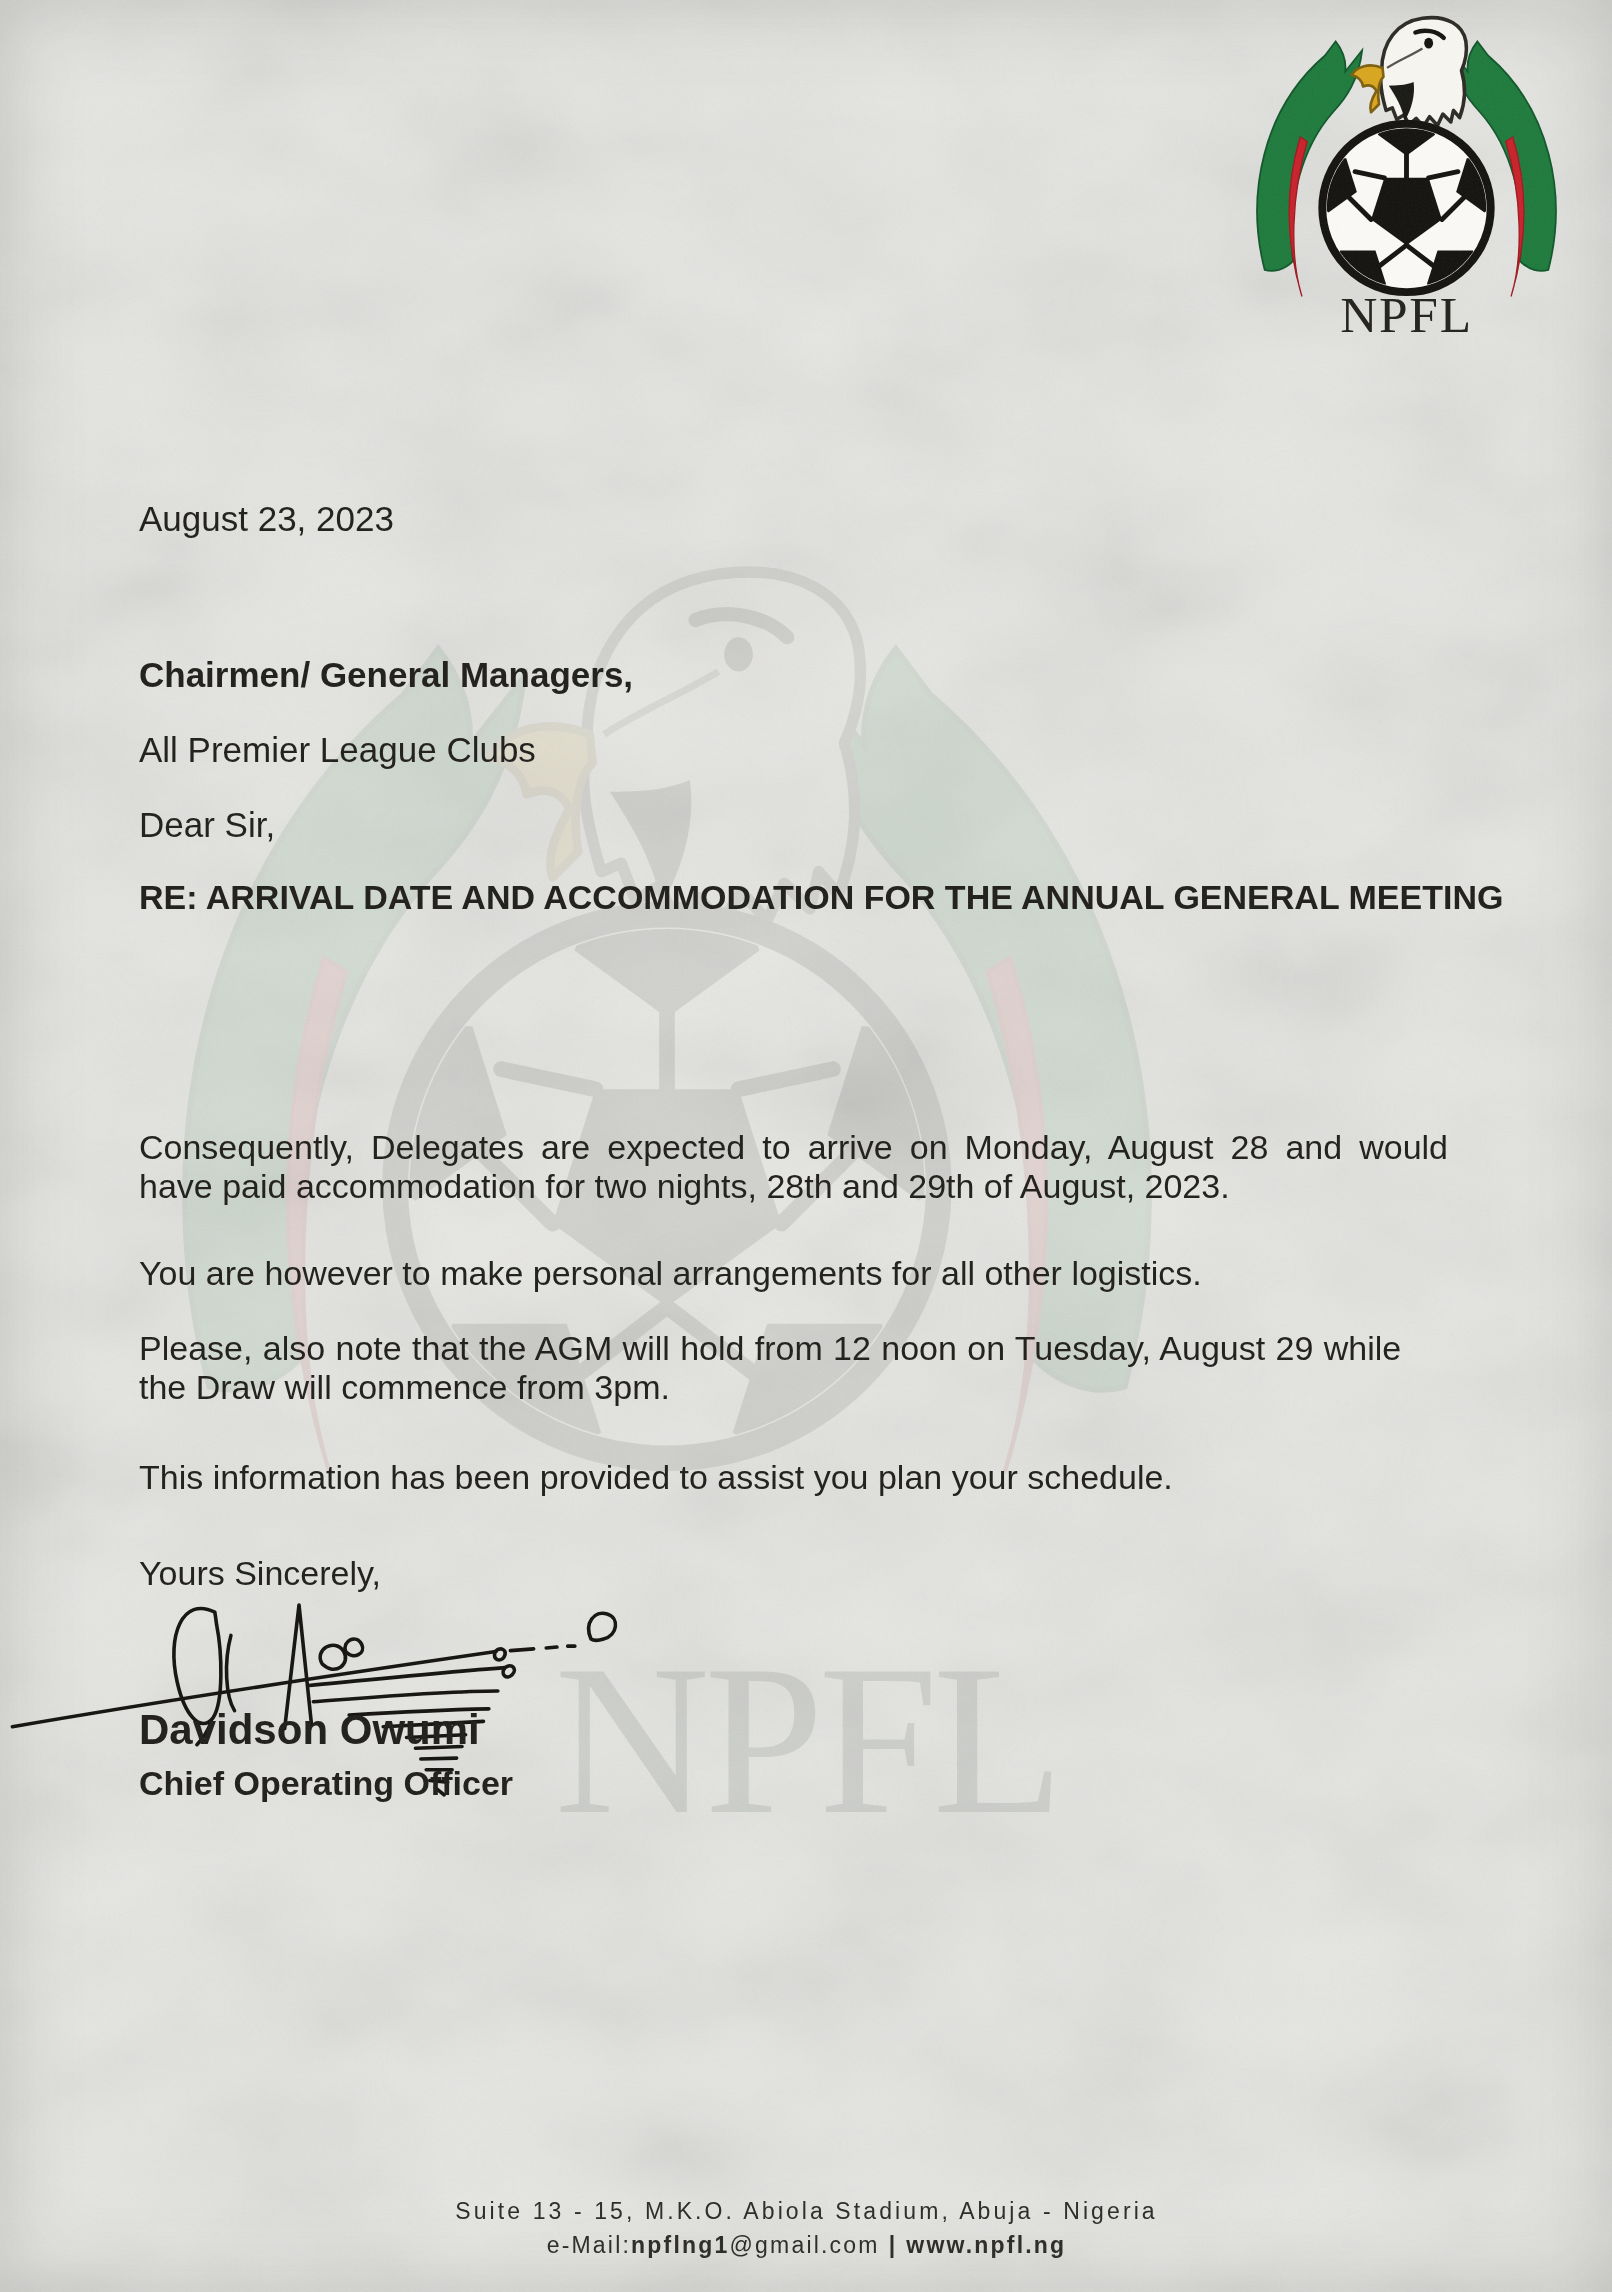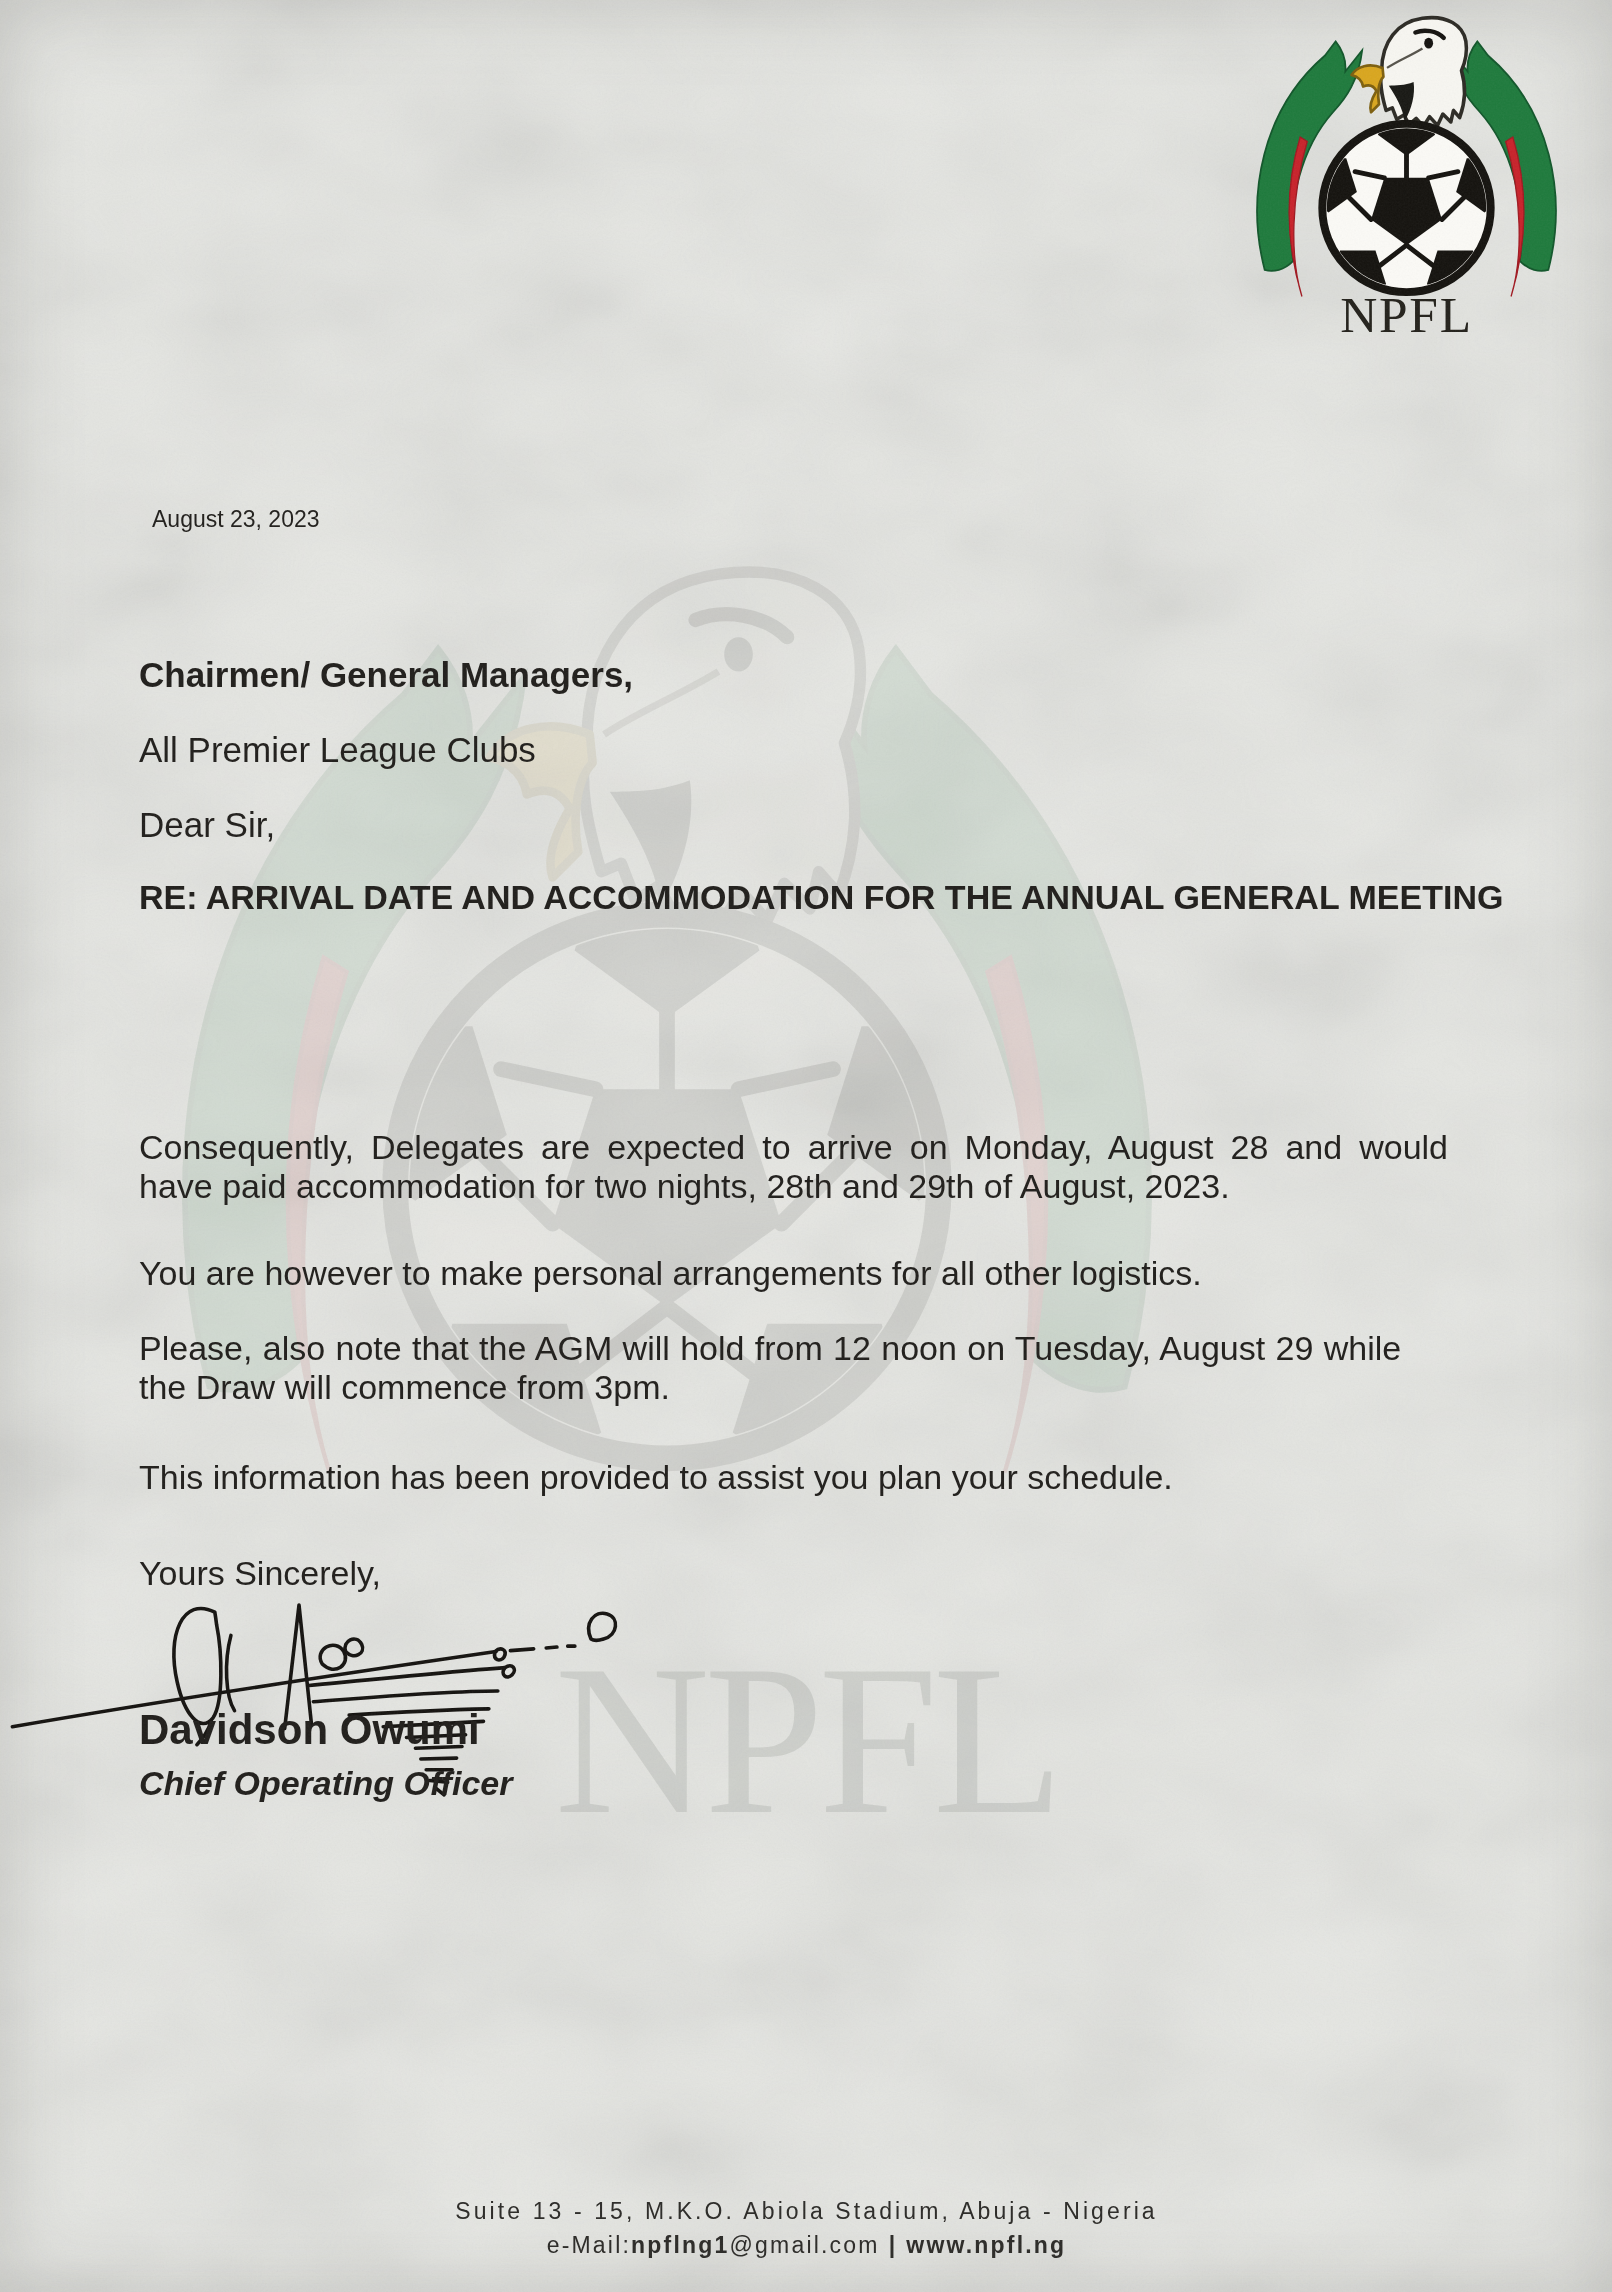--- a/index.html
+++ b/index.html
@@ -11,21 +11,21 @@
     overflow:hidden;
     font-family:"Liberation Sans",sans-serif;
     color:#201e1b;
     box-shadow:inset 0 0 81px rgba(90,92,86,.25);
   }
   .layer{position:absolute;inset:0;pointer-events:none;}
   .z1{z-index:1}.z3{z-index:3}.z5{z-index:5}
   .abs{position:absolute;white-space:nowrap;line-height:56px;}
   .body-text{font-size:34px;}
   .b{font-weight:bold;}
-  .i{font-style:italic;}
+  .i{}
   .content{position:absolute;inset:0;z-index:3;}
   .line{white-space:nowrap;}
   .para{position:absolute;left:139px;}
   .ws18{word-spacing:16px;}
   .ws8{word-spacing:7.6px;}
   .ws3{word-spacing:2.7px;}
   .ws1{word-spacing:0.9px;}
   .header-logo{position:absolute;left:1247px;top:3.6px;width:319px;height:337px;}
   .ghost-logo{position:absolute;left:152px;top:528px;width:1030px;height:945px;opacity:.085;}
   .ghost-word{
@@ -118,21 +118,21 @@
           <line x1="180" y1="272" x2="210" y2="295"></line>
           <line x1="155" y1="196" x2="122" y2="189"></line>
           <line x1="205" y1="196" x2="238" y2="189"></line>
         </g>
       </g>
     </g>
     <text x="180" y="370" text-anchor="middle" font-family="Liberation Serif, serif" font-size="58" letter-spacing="2" fill="#23211b">NPFL</text>
   </svg>
 
   <div class="content">
-    <div class="abs body-text" style="left:152px;top:491px;font-size:23px">August 23, 2023</div>
+    <div class="abs body-text" style="left:139px;top:491px;font-size:35px">August 23, 2023</div>
 
     <div class="abs b" style="left:139px;top:647px;font-size:35px">Chairmen/ General Managers,</div>
     <div class="abs" style="left:139px;top:722px;font-size:35px">All Premier League Clubs</div>
     <div class="abs" style="left:139px;top:797px;font-size:35px">Dear Sir,</div>
 
     <div class="abs b" style="left:139px;top:869px;font-size:34px">RE: ARRIVAL DATE AND ACCOMMODATION FOR THE ANNUAL GENERAL MEETING</div>
 
 
     <div class="para body-text" style="top:1128px">
       <div class="line ws8">Consequently, Delegates are expected to arrive on Monday, August 28 and would</div>

